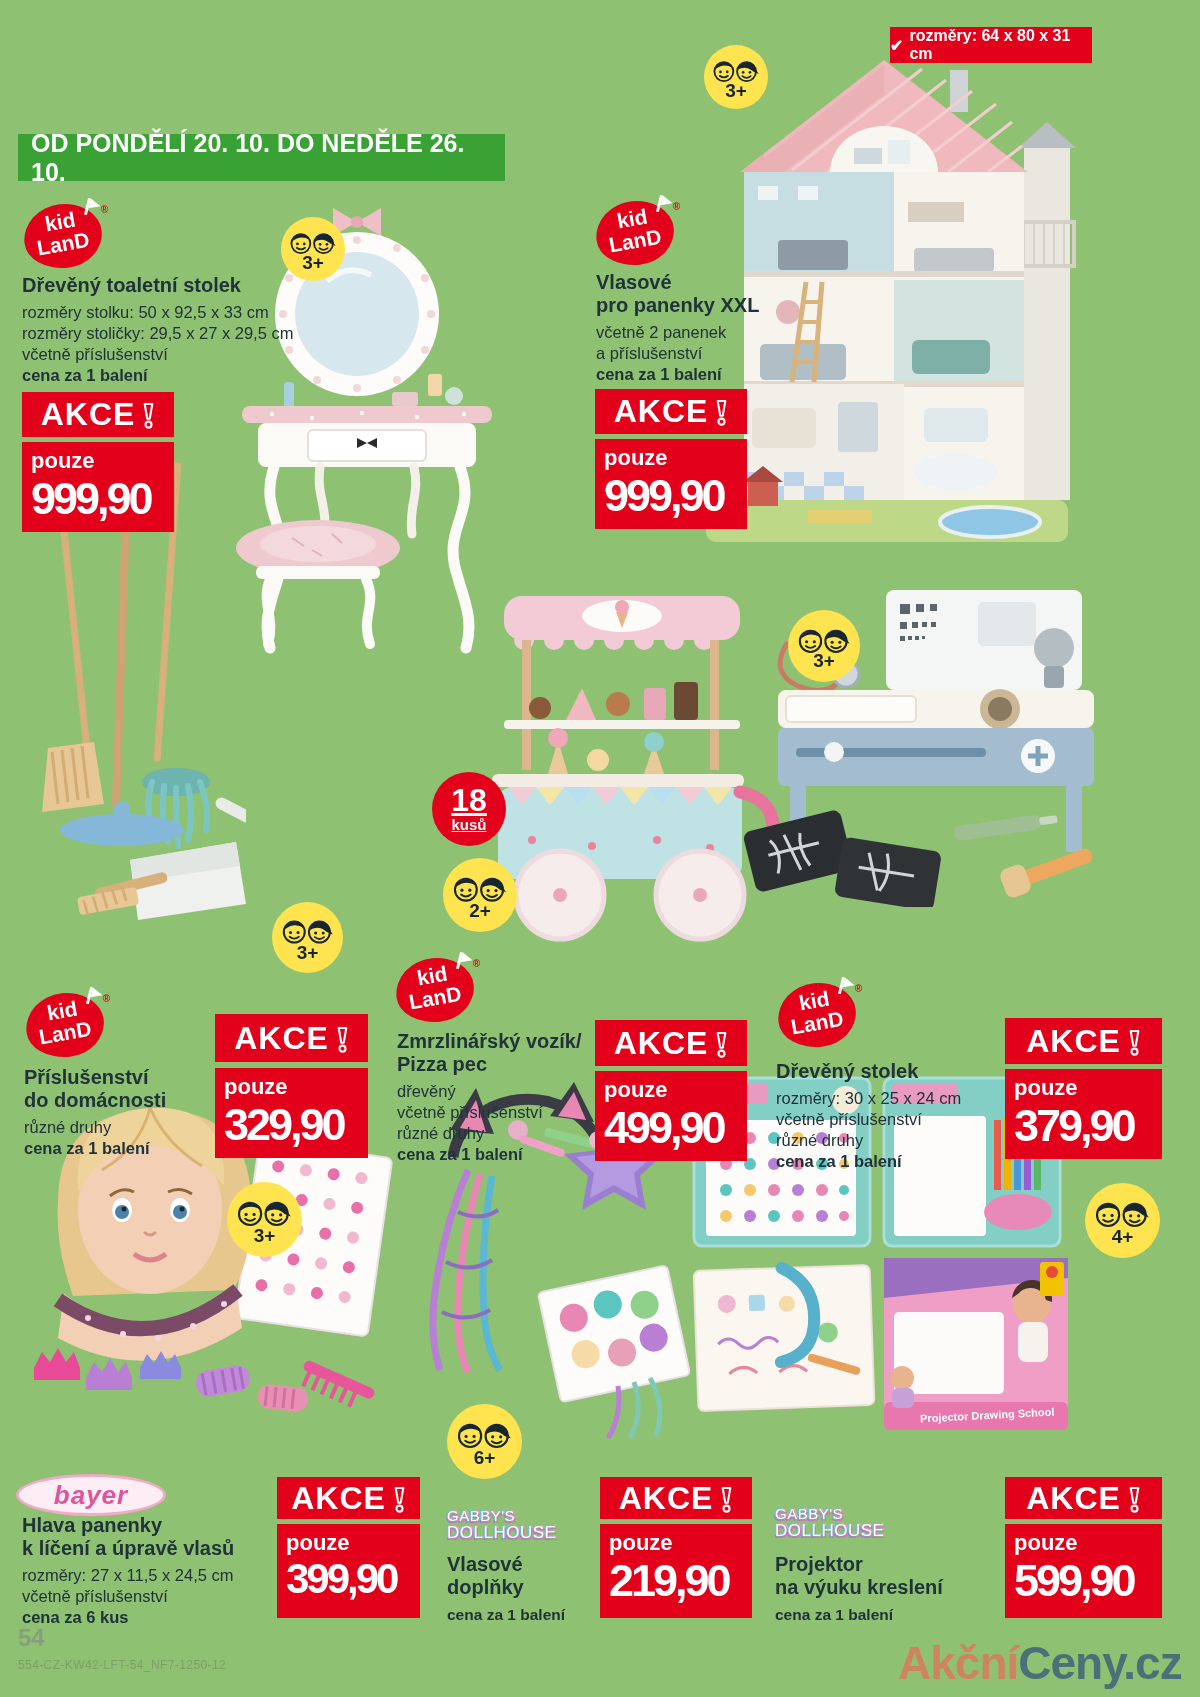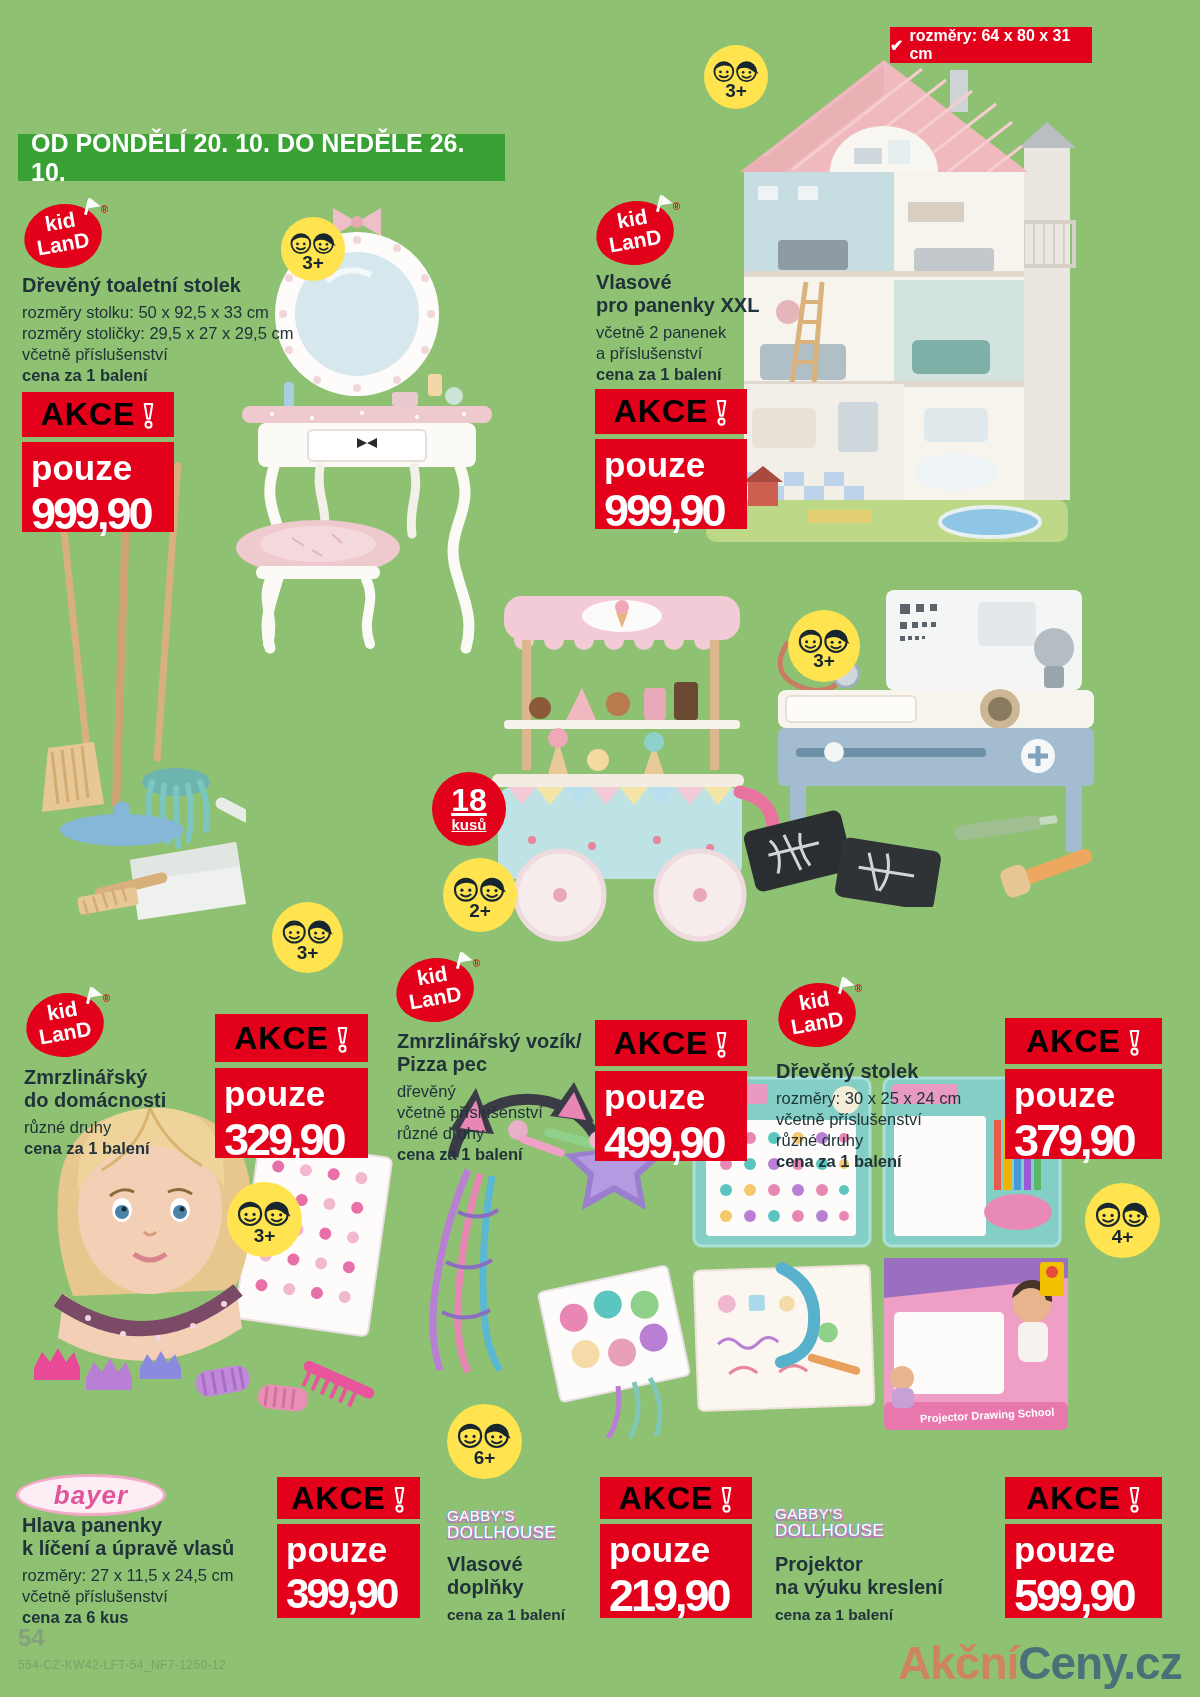--- a/index.html
+++ b/index.html
@@ -6,26 +6,26 @@
   body{font-family:"Liberation Sans", sans-serif;}
   .page{position:relative;width:1200px;height:1697px;background:#8fc172;overflow:hidden;}
   .abs{position:absolute;}
   
   .hdr-box{background:#3aa134;color:#fff;font-weight:bold;display:flex;align-items:center;}
   .hdr-title{font-size:64px;letter-spacing:1px;padding-left:16px;}
   .hdr-sub{font-size:25px;padding-left:13px;}
   
   .size-banner{background:#e2001a;color:#fff;font-weight:bold;font-size:16px;display:flex;align-items:center;justify-content:center;gap:6px;}
   
-  .akce-box{background:#e2001a;color:#000000;display:flex;align-items:center;justify-content:center;gap:7px;}
+  .akce-box{background:#e2001a;color:#ffffff;display:flex;align-items:center;justify-content:center;gap:7px;}
   .akce-label{font-size:32px;font-weight:bold;letter-spacing:1px;}
   .excl{width:13px;height:27px;display:inline-block;margin-top:2px;}
   .excl svg{width:100%;height:100%;display:block;}
   .price-box{background:#e2001a;color:#fff;padding:7px 9px;box-sizing:border-box;}
-  .pouze{font-size:35px;font-weight:bold;line-height:1.1;}
+  .pouze{font-size:22px;font-weight:bold;line-height:1.1;}
   .price{font-size:45px;font-weight:bold;letter-spacing:-3px;line-height:1.02;margin-top:3px;}
   
   .ptext{color:#20333a;}
   .ptitle{font-size:20px;font-weight:bold;line-height:23px;}
   .tpad{margin-bottom:5px;}
   .pline{font-size:16.5px;line-height:21px;}
   .pnote{font-size:16.5px;line-height:21px;font-weight:bold;}
   
   .age-badge{background:#ffe44f;border-radius:50%;display:flex;flex-direction:column;align-items:center;justify-content:center;box-sizing:border-box;}
   .faces{width:78%;display:block;margin-top:4px;}
@@ -508,21 +508,21 @@
     <div class="price">999,90</div>
   </div>
 
   <div class="abs kidland" style="left:26px;top:991px">
     <span class="kl-reg">®</span>
     <span class="kl-flag"></span>
     <span class="kl-l1">kid</span>
     <span class="kl-l2">LanD</span>
   </div>
   <div class="abs ptext" style="left:24px;top:1066px;width:190px">
-    <div class="ptitle">Zmrzlinářský</div>
+    <div class="ptitle">Příslušenství</div>
     <div class="ptitle tpad">do domácnosti</div>
     <div class="pline">různé druhy</div>
     <div class="pnote">cena za 1 balení</div>
   </div>
   <div class="abs akce-box" style="left:215px;top:1014px;width:153px;height:48px">
     <span class="akce-label">AKCE</span>
       <span class="excl">
         <svg viewBox="0 0 16 34">
           <path d="M3.2,2.5 L12.8,2.5 L9.6,21 L6.4,21 Z" fill="none" stroke="#fff" stroke-width="2.6" stroke-linejoin="round"></path>
           <circle cx="8" cy="28.5" r="3.8" fill="none" stroke="#fff" stroke-width="2.6"></circle>

